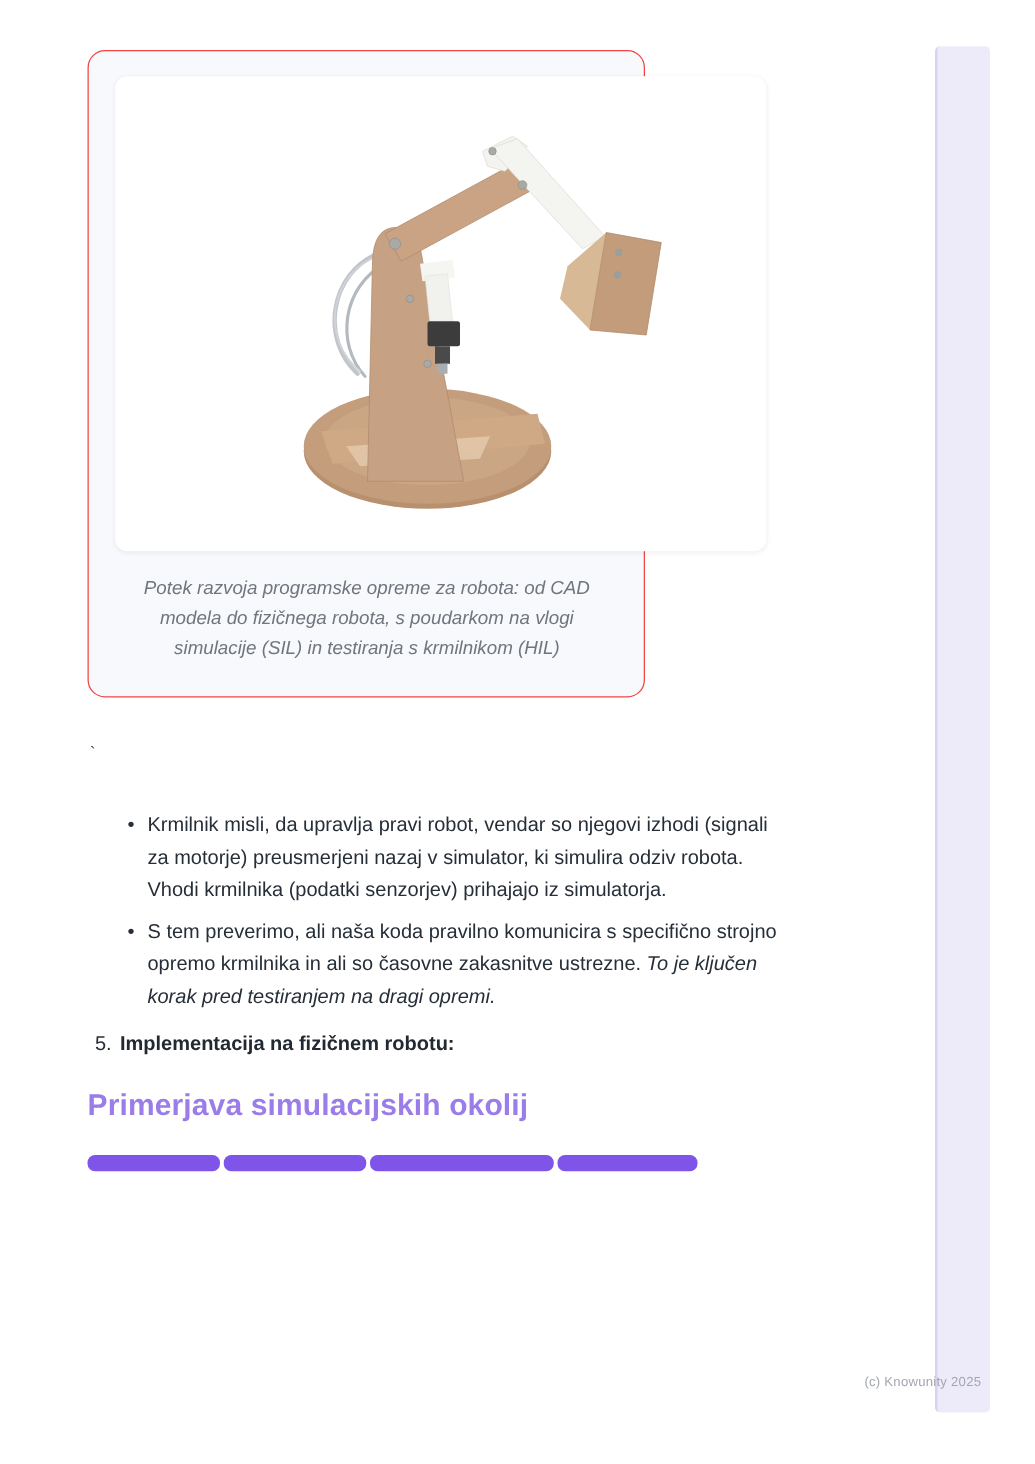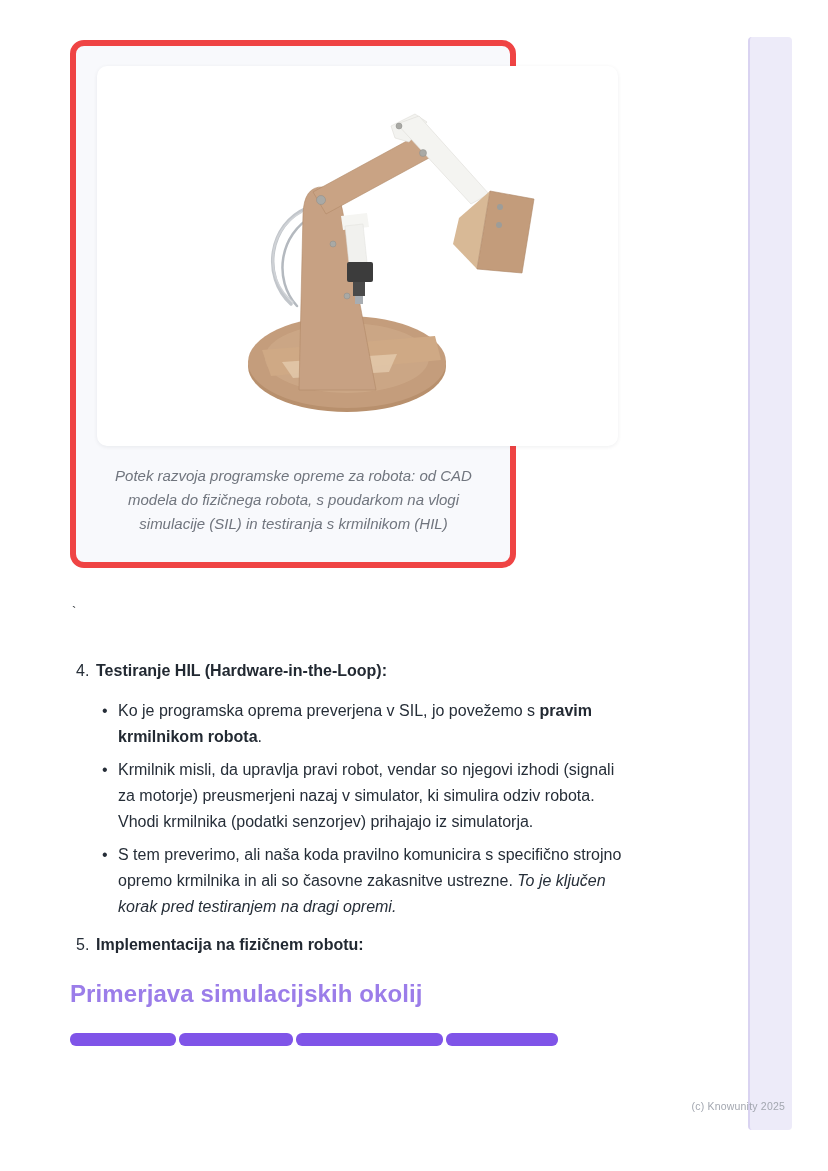--- a/index.html
+++ b/index.html
@@ -14,21 +14,21 @@
   }
   .copyright{
     position:absolute;top:1100px;right:43px;z-index:5;
     font-size:10.5px;color:#a3a7b0;letter-spacing:.2px;
   }
   .doc{position:absolute;left:70px;top:40px;width:563px;}
 
   
   .figure-card{
     margin:0;box-sizing:border-box;width:446px;
-    background:#f8f9fc;border:6px solid #ef4444;border-radius:14px;
+    background:#f8f9fc;border:1px solid #ef4444;border-radius:14px;
     padding:20px 20px 26px 21px;
   }
   .figure-media{
     width:521px;height:380px;background:#ffffff;border-radius:10px;
     box-shadow:0 1px 4px rgba(16,24,40,.07);overflow:hidden;
   }
   .figure-media svg{display:block;width:100%;height:100%;}
   figcaption.caption{
     margin:18px 6px 0 6px;text-align:center;font-style:italic;
     font-size:15px;line-height:24px;color:#70757e;
@@ -128,25 +128,21 @@
           </g>
         </svg>
       </div>
       <figcaption class="caption">Potek razvoja programske opreme za robota: od CAD modela do fizičnega robota, s poudarkom na vlogi simulacije (SIL) in testiranja s krmilnikom (HIL)</figcaption>
     </figure>
 
     <p class="stray">`</p>
 
     <ol class="steps">
       <li class="step">
-        <div class="step-head">
-          <span class="step-num">4.</span><strong class="step-title">Testiranje HIL (Hardware-in-the-Loop):</strong>
-        </div>
         <ul class="bullets">
-          <li><span>Ko je programska oprema preverjena v SIL, jo povežemo s </span><strong>pravim krmilnikom robota</strong><span>.</span></li>
           <li><span>Krmilnik misli, da upravlja pravi robot, vendar so njegovi izhodi (signali za motorje) preusmerjeni nazaj v simulator, ki simulira odziv robota. Vhodi krmilnika (podatki senzorjev) prihajajo iz simulatorja.</span></li>
           <li><span>S tem preverimo, ali naša koda pravilno komunicira s specifično strojno opremo krmilnika in ali so časovne zakasnitve ustrezne. </span><em>To je ključen korak pred testiranjem na dragi opremi.</em></li>
         </ul>
       </li>
       <li class="step">
         <div class="step-head">
           <span class="step-num">5.</span><strong class="step-title">Implementacija na fizičnem robotu:</strong>
         </div>
       </li>
     </ol>

